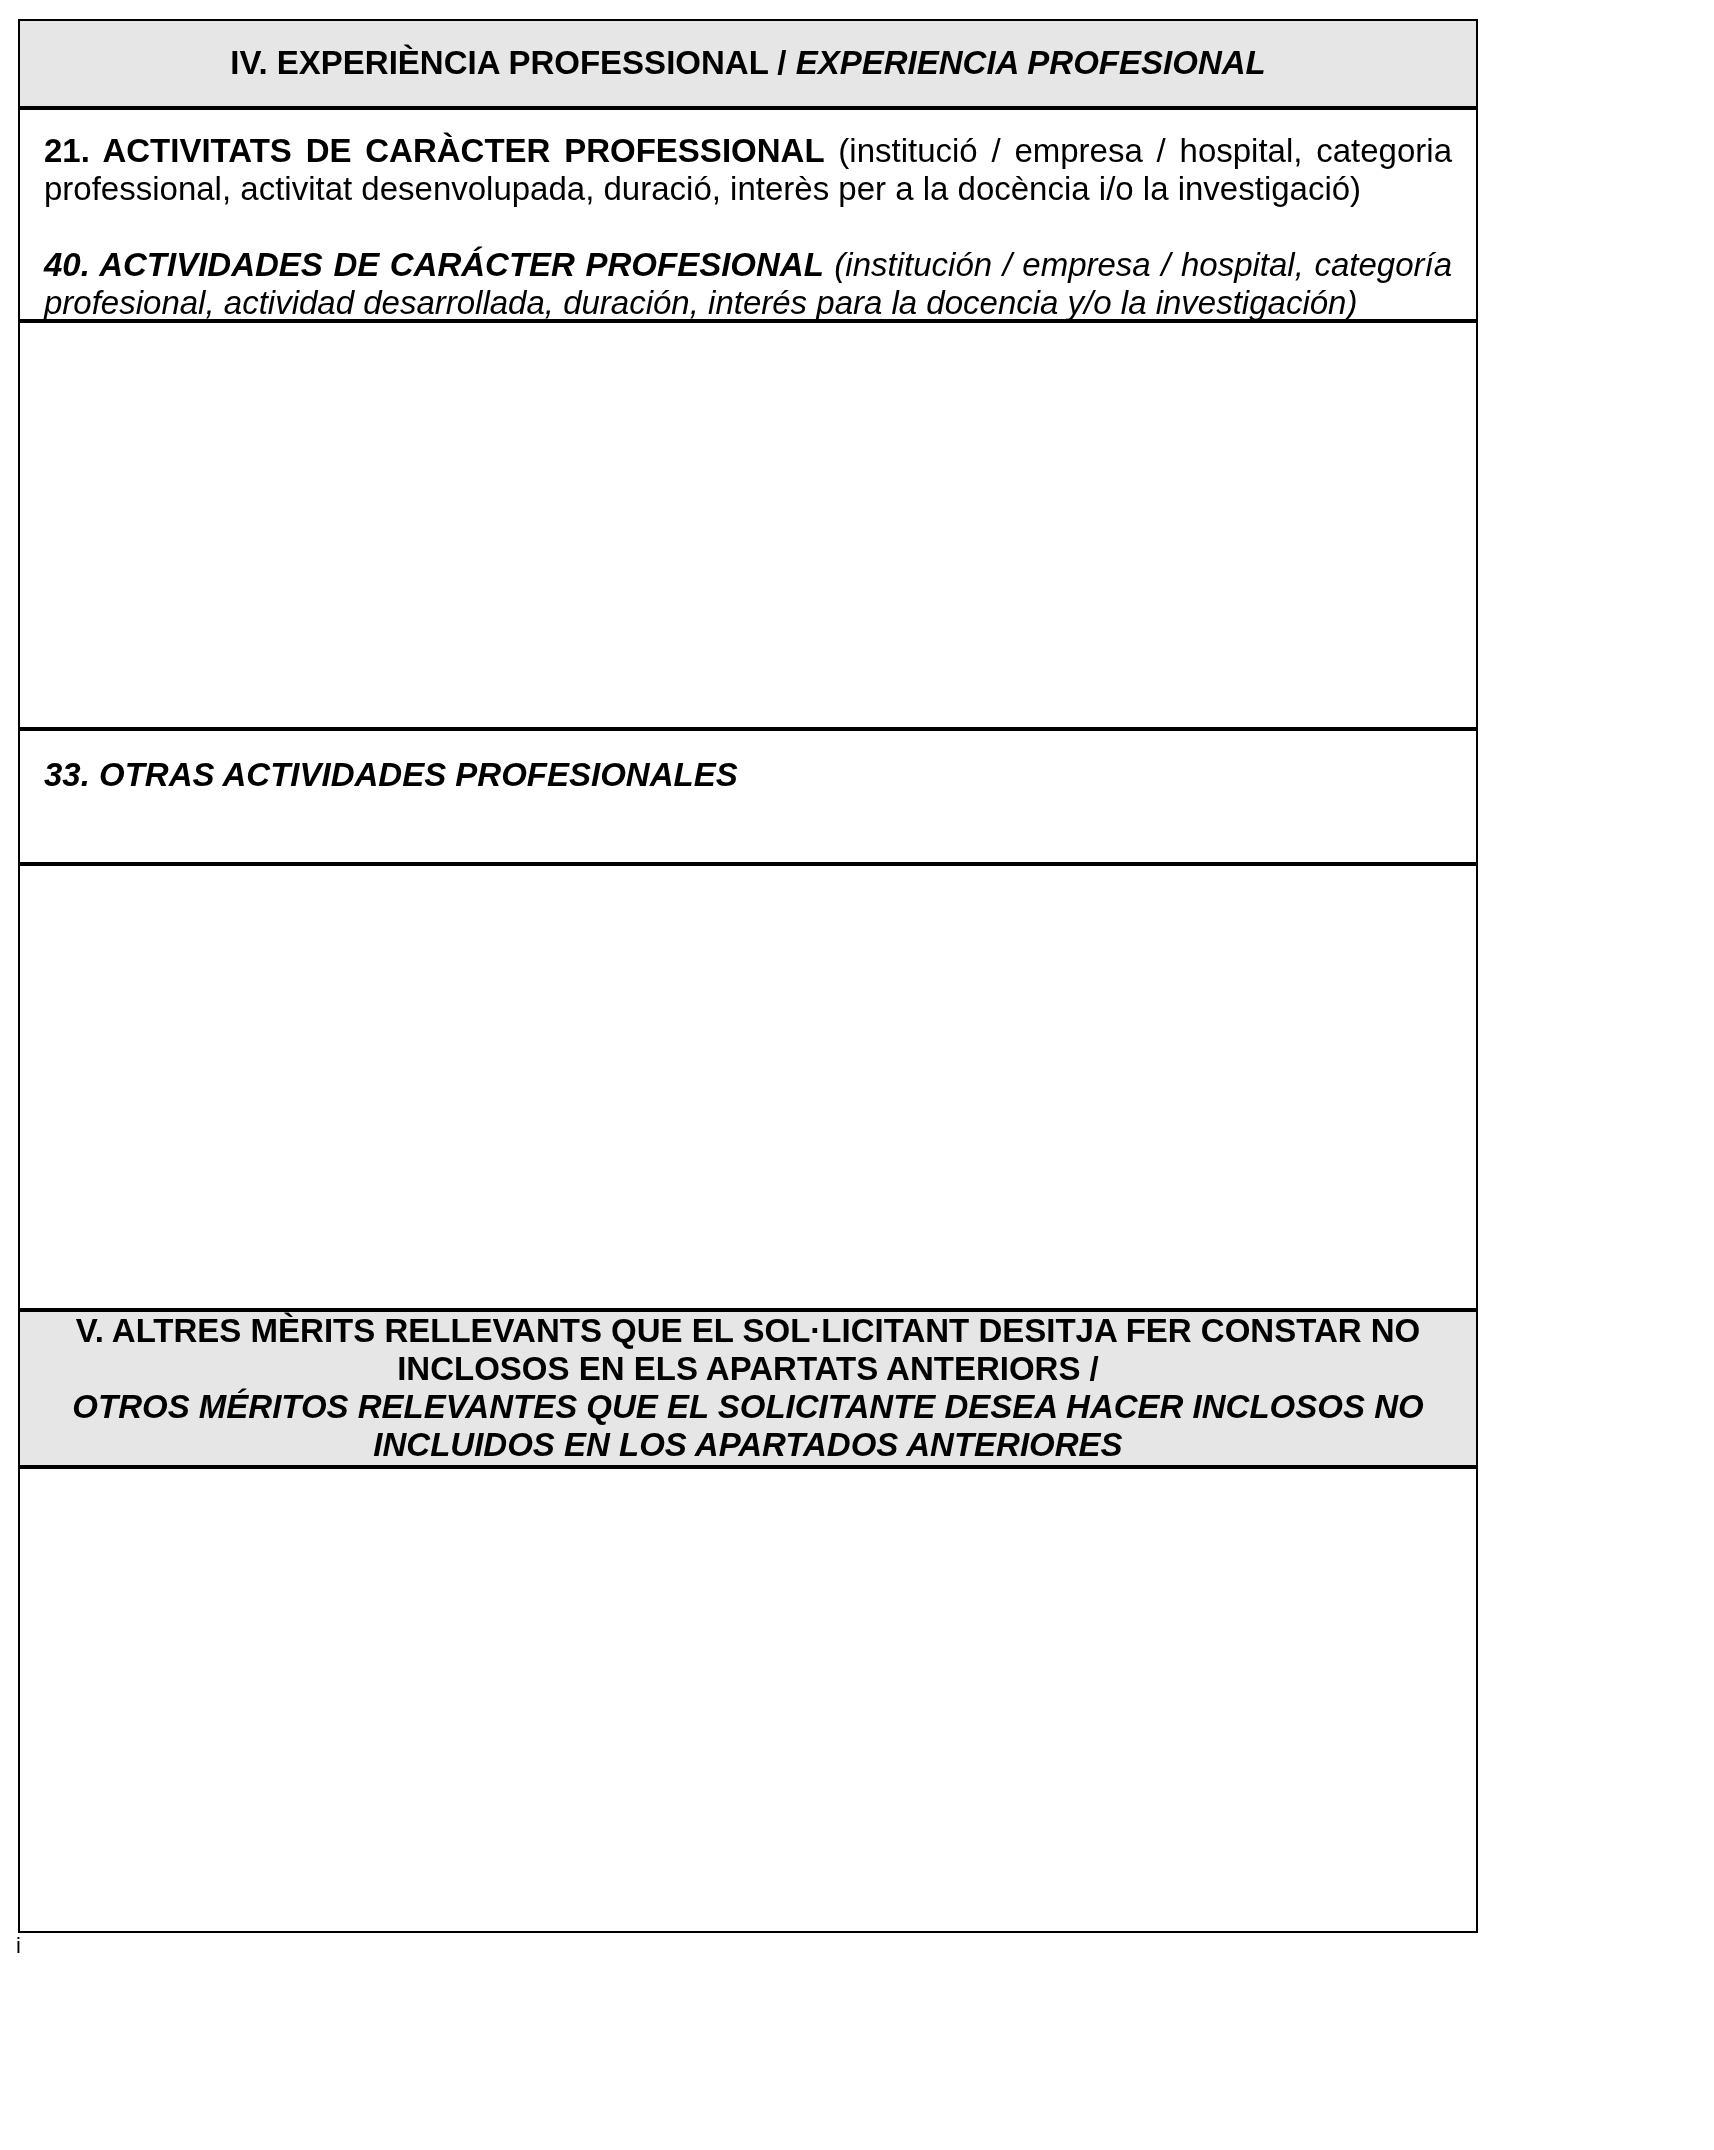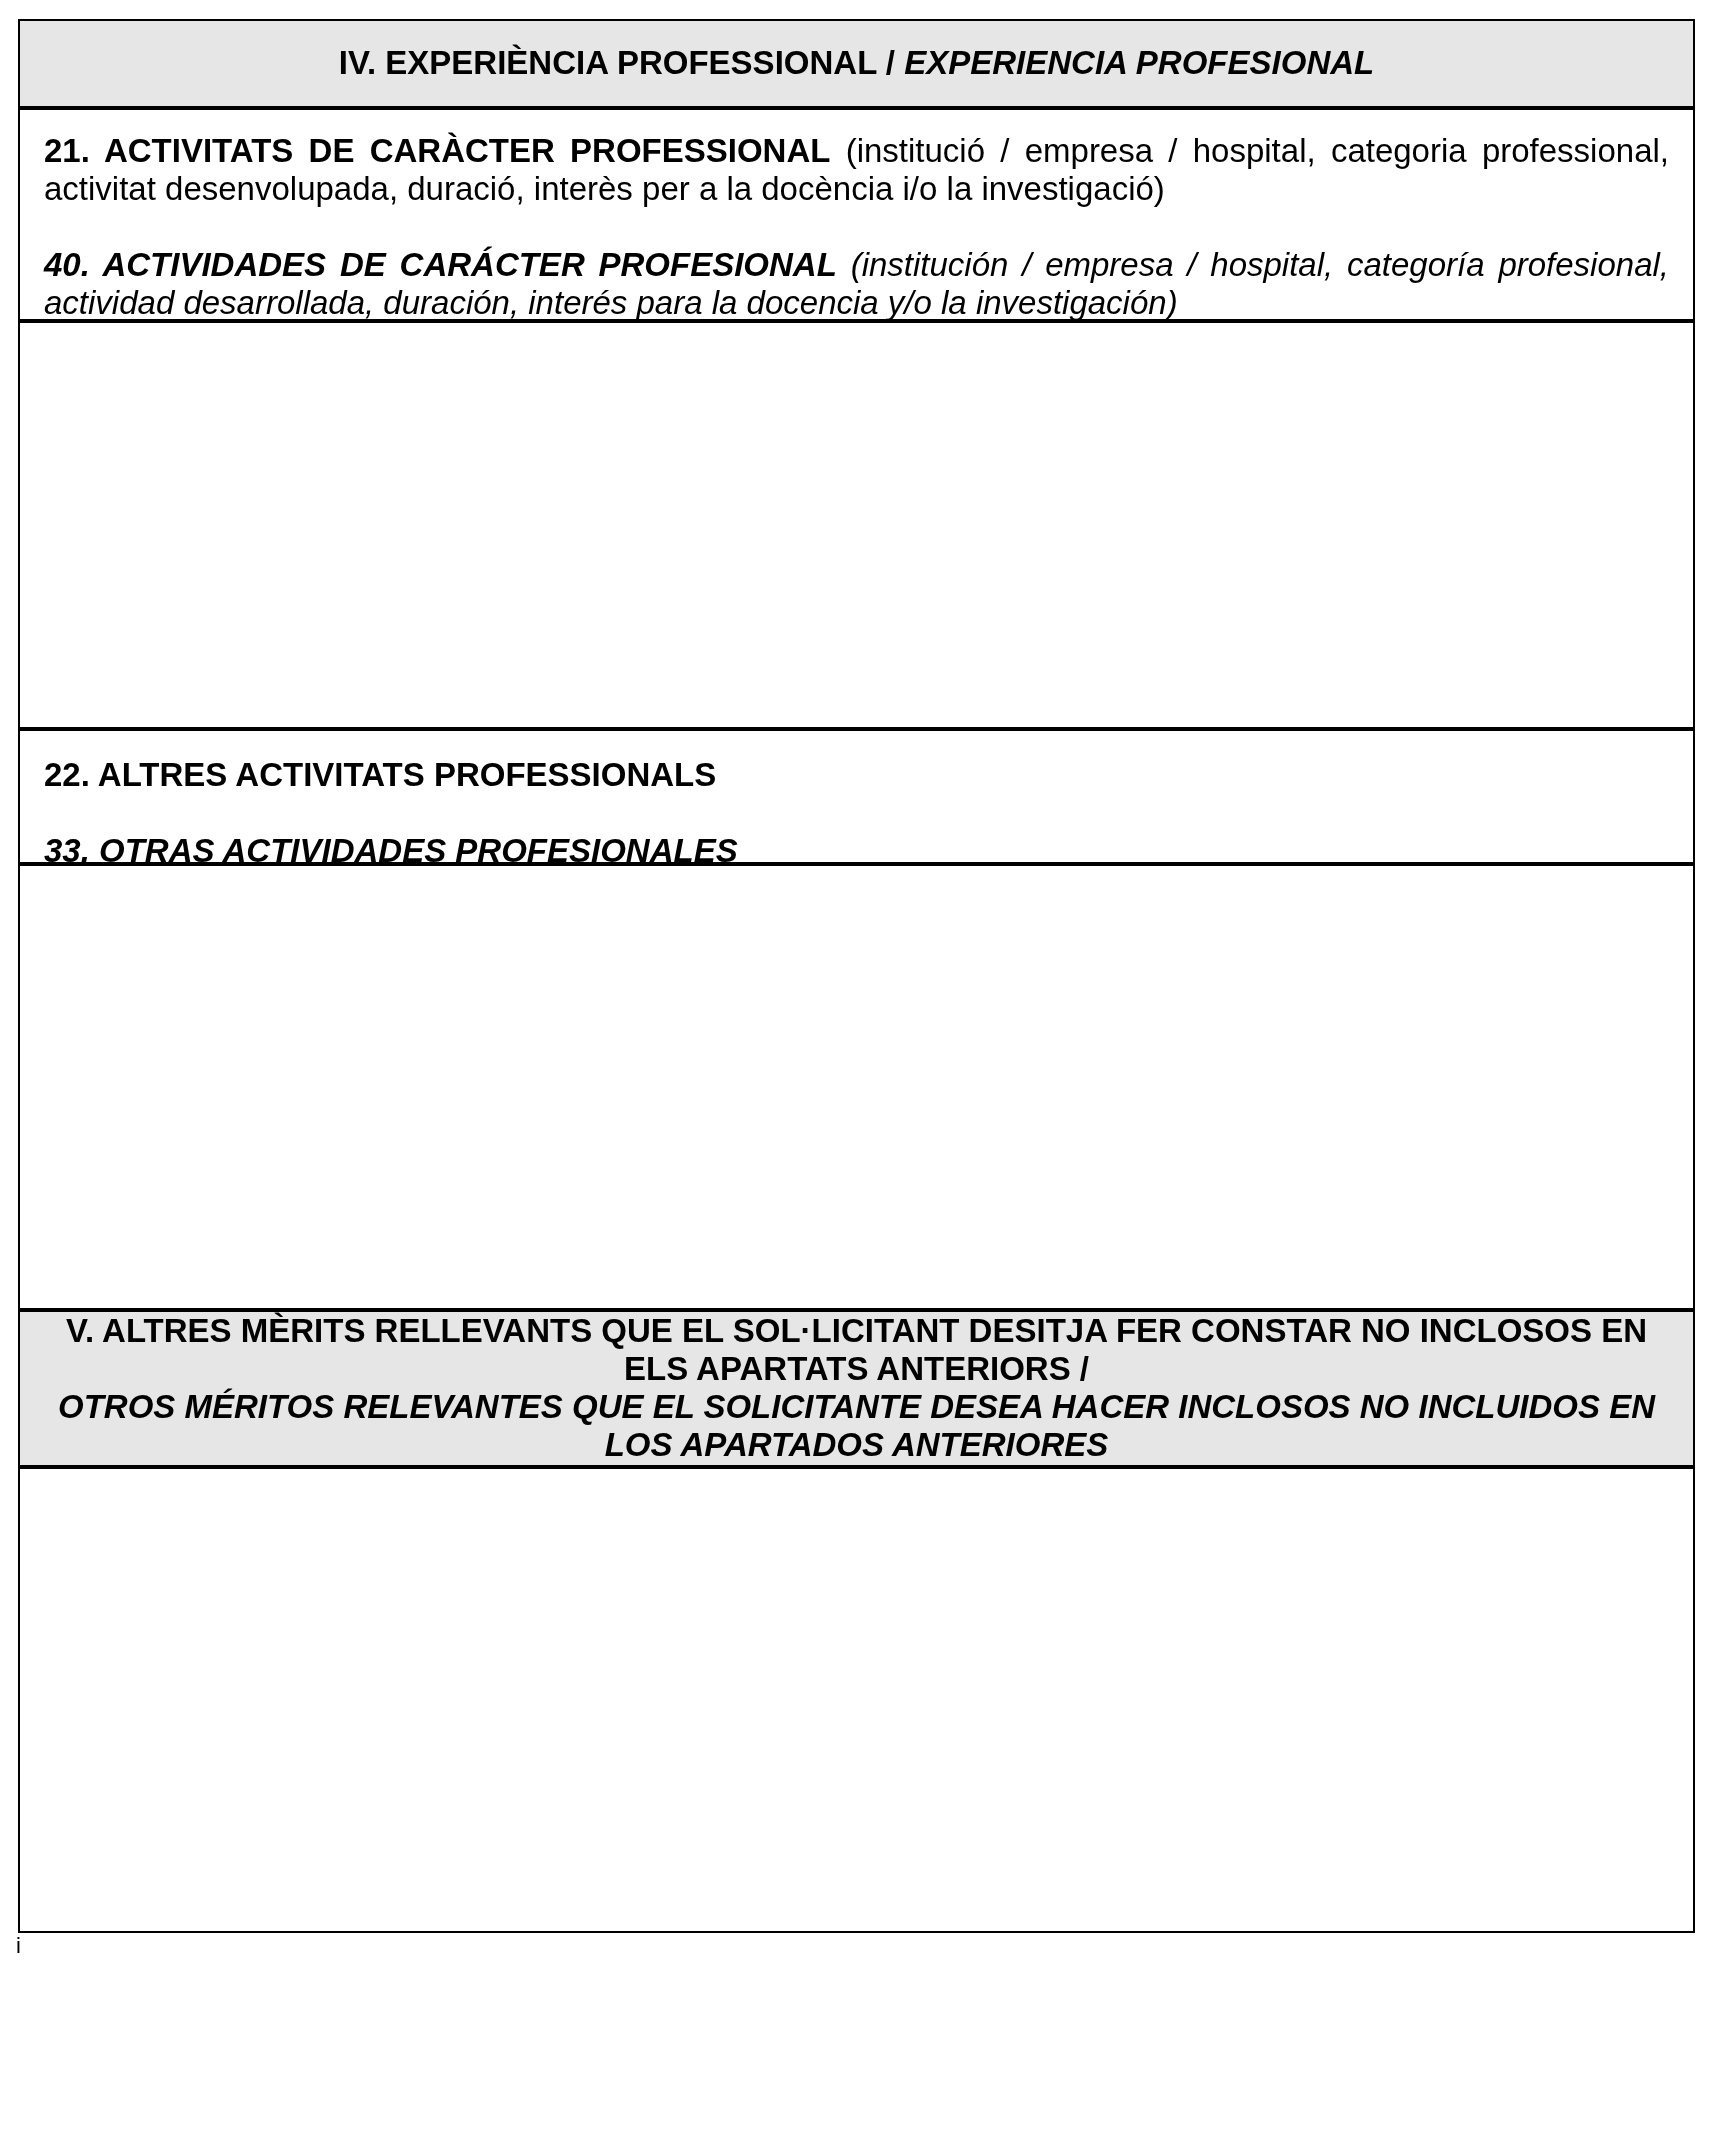--- a/index.html
+++ b/index.html
@@ -12,21 +12,21 @@
     height: 2151px;
     position: relative;
     font-family: "Liberation Sans", sans-serif;
     color: #000000;
     -webkit-font-smoothing: antialiased;
   }
   .form-table {
     position: absolute;
     left: 18px;
     top: 18.6px;
-    width: 1677px;
+    width: 1460px;
     height: 1914px;
     box-sizing: border-box;
     border: 2.4px solid #000000;
     display: flex;
     flex-direction: column;
     background: #ffffff;
   }
   .row {
     box-sizing: border-box;
     border-bottom: 4px solid #000000;
@@ -88,21 +88,20 @@
   </div>
 
   <div class="row row-21-label">
     <p class="para"><span class="bold">21. ACTIVITATS DE CARÀCTER PROFESSIONAL</span><span> (institució / empresa / hospital, categoria professional, activitat desenvolupada, duració, interès per a la docència i/o la investigació)</span></p>
     <p class="para italic"><span class="bold">40. ACTIVIDADES DE CARÁCTER PROFESIONAL</span><span> (institución / empresa / hospital, categoría profesional, actividad desarrollada, duración, interés para la docencia y/o la investigación)</span></p>
   </div>
 
   <div class="row row-entry-1 entry-cell"></div>
 
   <div class="row row-22-label">
-    <p class="para bold">22. ALTRES ACTIVITATS PROFESSIONALS</p>
     <p class="para bold italic">33. OTRAS ACTIVIDADES PROFESIONALES</p>
   </div>
 
   <div class="row row-entry-2 entry-cell"></div>
 
   <div class="row row-v-header section-header">
     <p class="center-line bold">V. ALTRES MÈRITS RELLEVANTS QUE EL SOL·LICITANT DESITJA FER CONSTAR NO INCLOSOS EN ELS APARTATS ANTERIORS /</p>
     <p class="center-line bold italic">OTROS MÉRITOS RELEVANTES QUE EL SOLICITANTE DESEA HACER INCLOSOS NO INCLUIDOS EN LOS APARTADOS ANTERIORES</p>
   </div>
 

